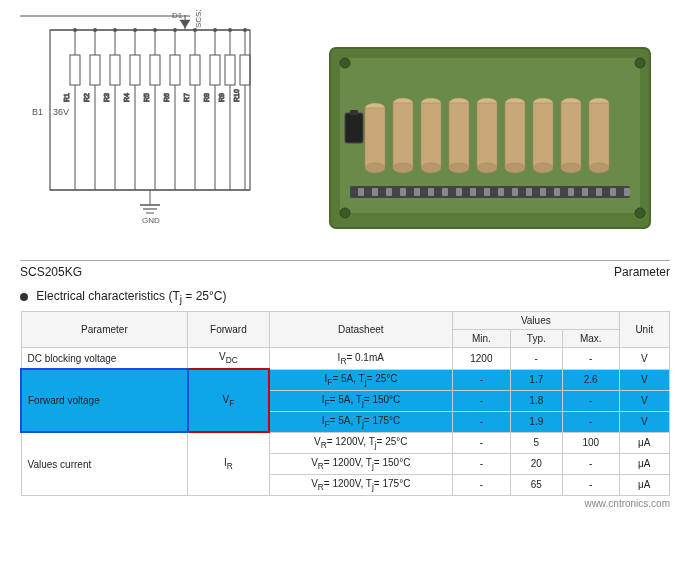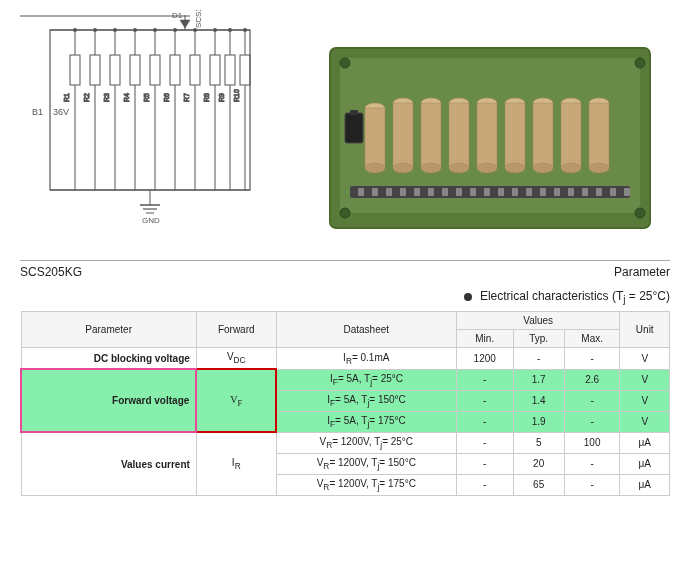--- a/index.html
+++ b/index.html
@@ -51,21 +51,20 @@
       align-items: center;
       border-top: 1px solid #aaa;
       padding: 4px 0;
       margin-bottom: 6px;
     }
 
     .electrical-header {
       font-size: 12px;
       margin-bottom: 6px;
       color: #222;
-      text-align: right;
     }
 
     .bullet {
       display: inline-block;
       width: 8px;
       height: 8px;
       background: #333;
       border-radius: 50%;
       margin-right: 5px;
       vertical-align: middle;
@@ -83,26 +82,25 @@
       text-align: center;
       vertical-align: middle;
     }
 
     th {
       background: #f5f5f5;
       font-weight: normal;
     }
 
     td.param-col {
-      text-align: right;
-      font-weight: bold;
+      text-align: left;
     }
 
     .highlighted-row td {
-      background: #86efac;
+      background: #0ea5e9;
     }
 
     .watermark {
       text-align: right;
       font-size: 10px;
       color: #888;
       margin-top: 2px;
     }
   </style>
 </head>
@@ -315,32 +313,32 @@
         <td class="param-col">DC blocking voltage</td>
         <td>V<sub>DC</sub></td>
         <td>I<sub>R</sub>= 0.1mA</td>
         <td>1200</td>
         <td>-</td>
         <td>-</td>
         <td>V</td>
       </tr>
 
       <tr class="highlighted-row" style="outline: none;">
-        <td class="param-col" rowspan="3" style="border: 2px solid #ec4899;">Forward voltage</td>
-        <td rowspan="3" style="border: 2px solid #cc0000; font-family: Liberation Serif, serif;">V<sub>F</sub></td>
+        <td class="param-col" rowspan="3" style="border: 2px solid #1d4ed8;">Forward voltage</td>
+        <td rowspan="3" style="border: 2px solid #cc0000;">V<sub>F</sub></td>
         <td>I<sub>F</sub>= 5A, T<sub>j</sub>= 25°C</td>
         <td>-</td>
         <td>1.7</td>
         <td>2.6</td>
         <td>V</td>
       </tr>
       <tr class="highlighted-row">
         <td>I<sub>F</sub>= 5A, T<sub>j</sub>= 150°C</td>
         <td>-</td>
-        <td>1.4</td>
+        <td>1.8</td>
         <td>-</td>
         <td>V</td>
       </tr>
       <tr class="highlighted-row">
         <td>I<sub>F</sub>= 5A, T<sub>j</sub>= 175°C</td>
         <td>-</td>
         <td>1.9</td>
         <td>-</td>
         <td>V</td>
       </tr>
@@ -364,13 +362,14 @@
       <tr>
         <td>V<sub>R</sub>= 1200V, T<sub>j</sub>= 175°C</td>
         <td>-</td>
         <td>65</td>
         <td>-</td>
         <td>μA</td>
       </tr>
     </tbody>
   </table>
 
+  <div class="watermark">www.cntronics.com</div>
 </div>
 
 </body></html>

